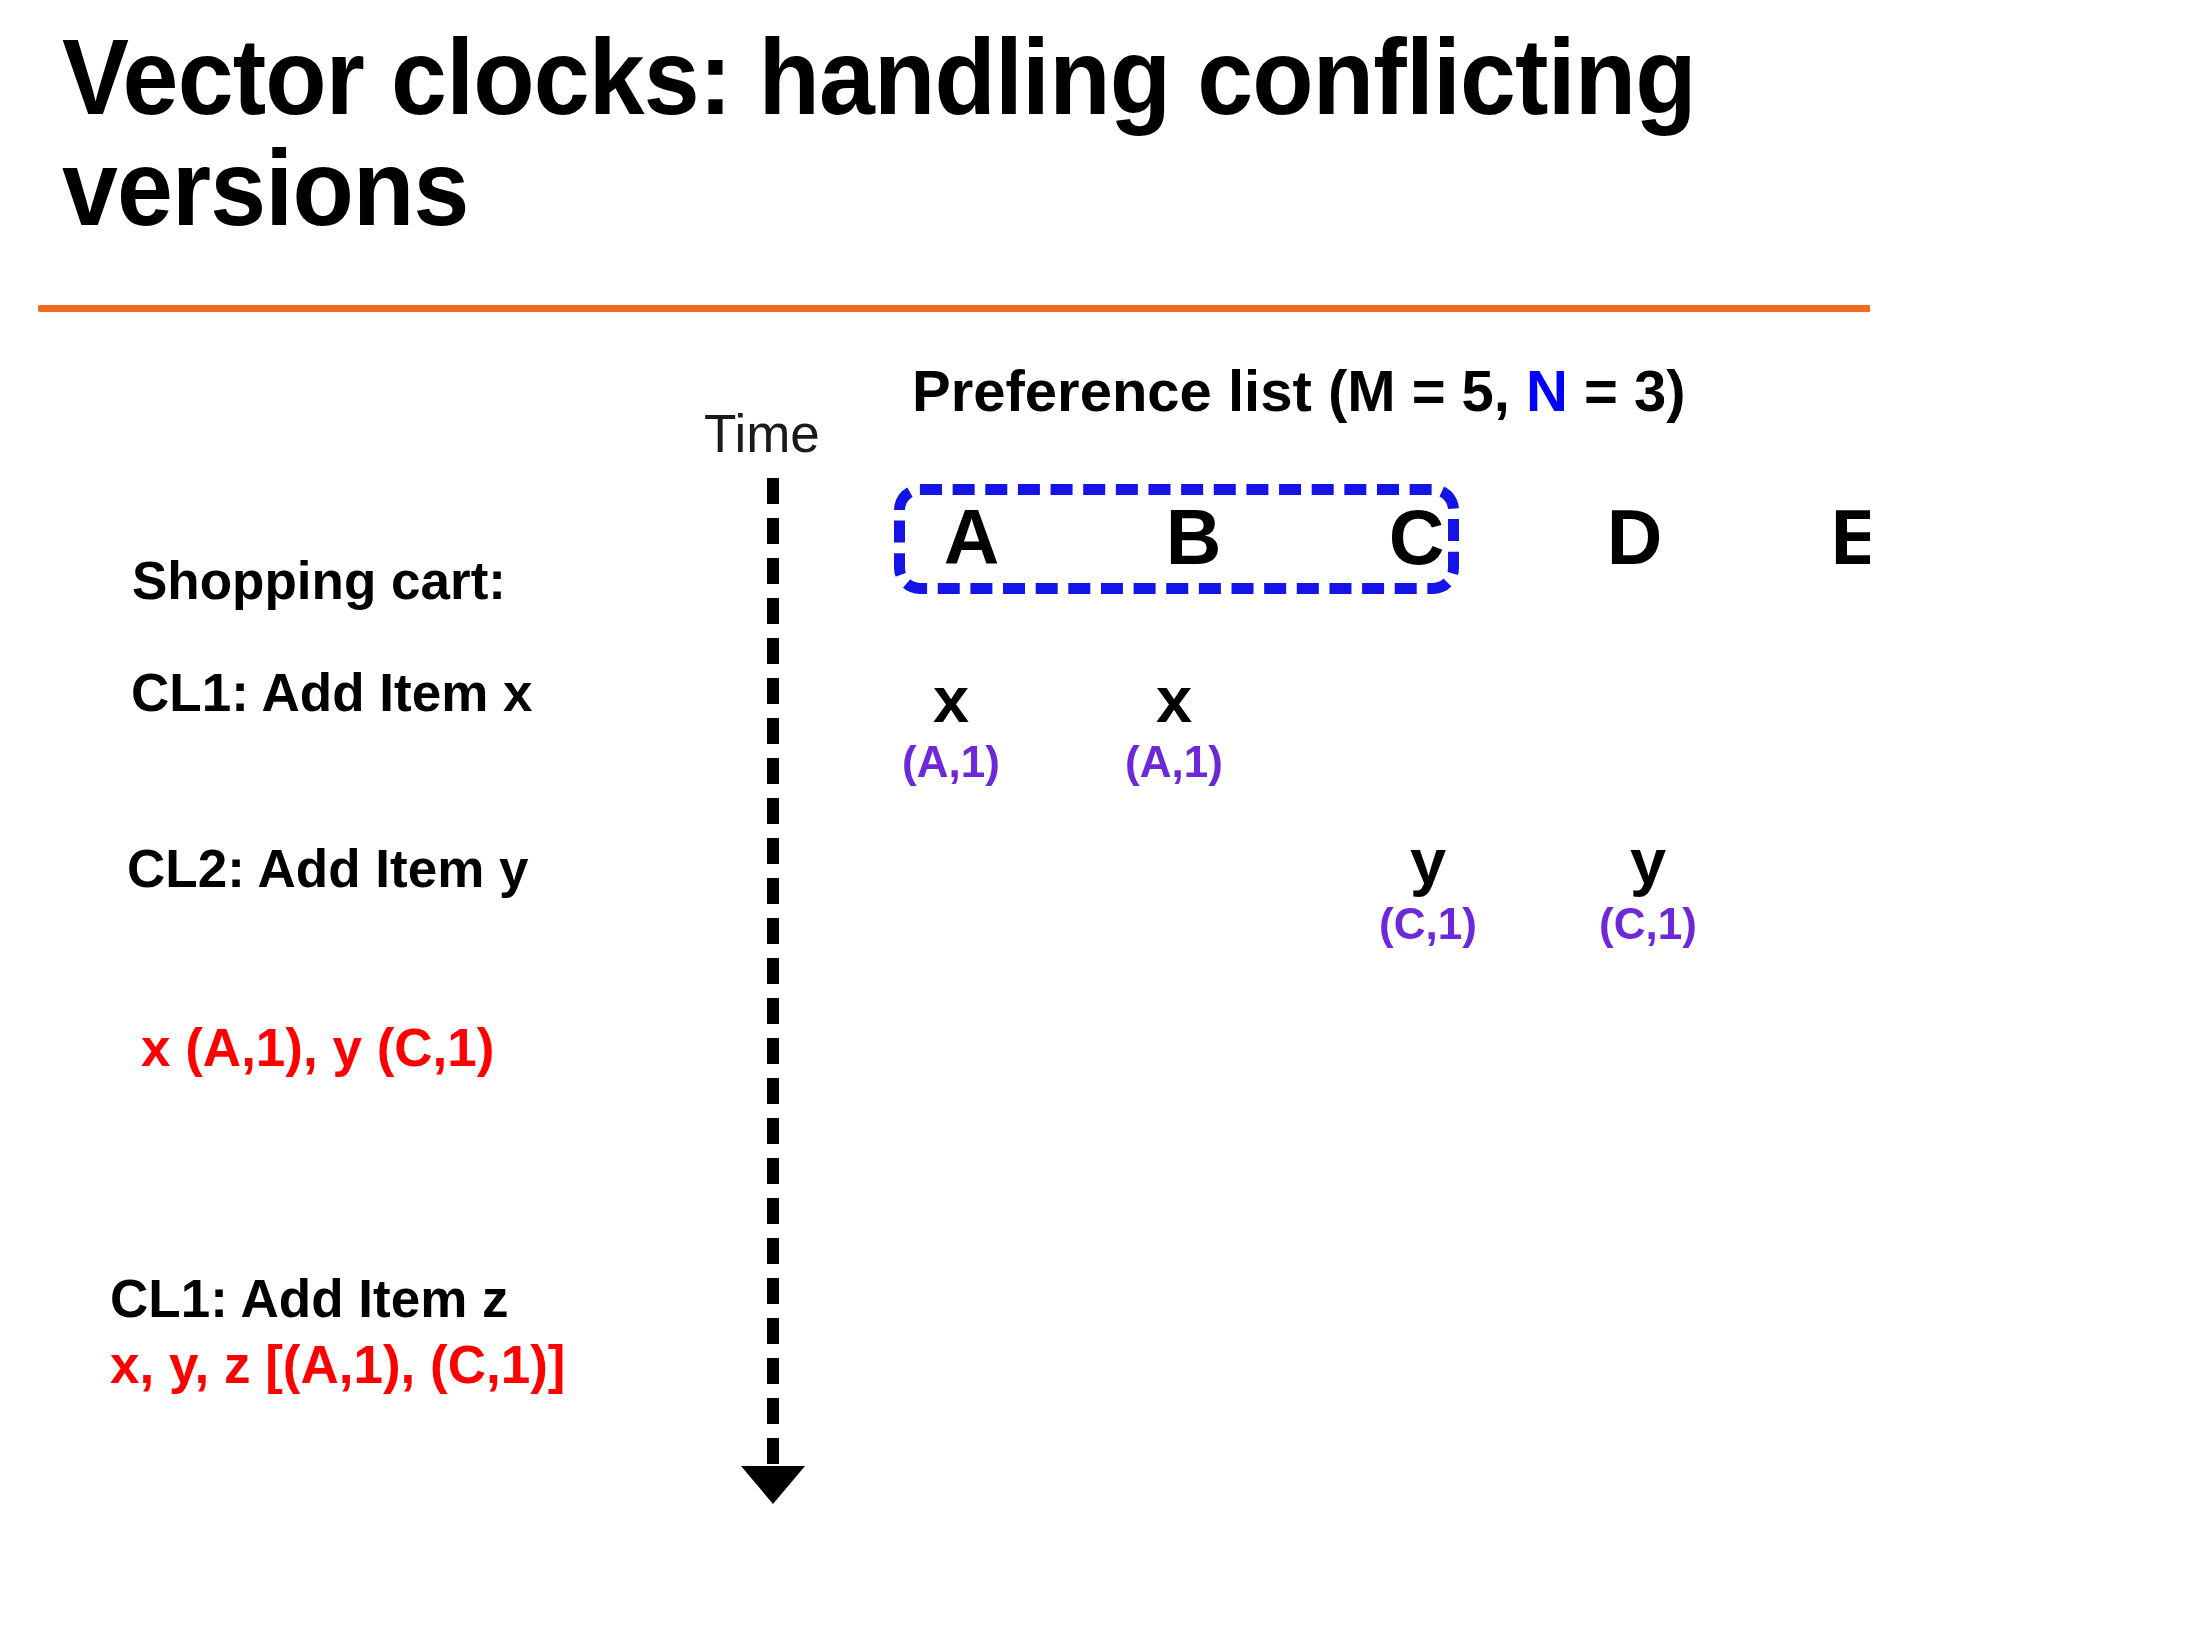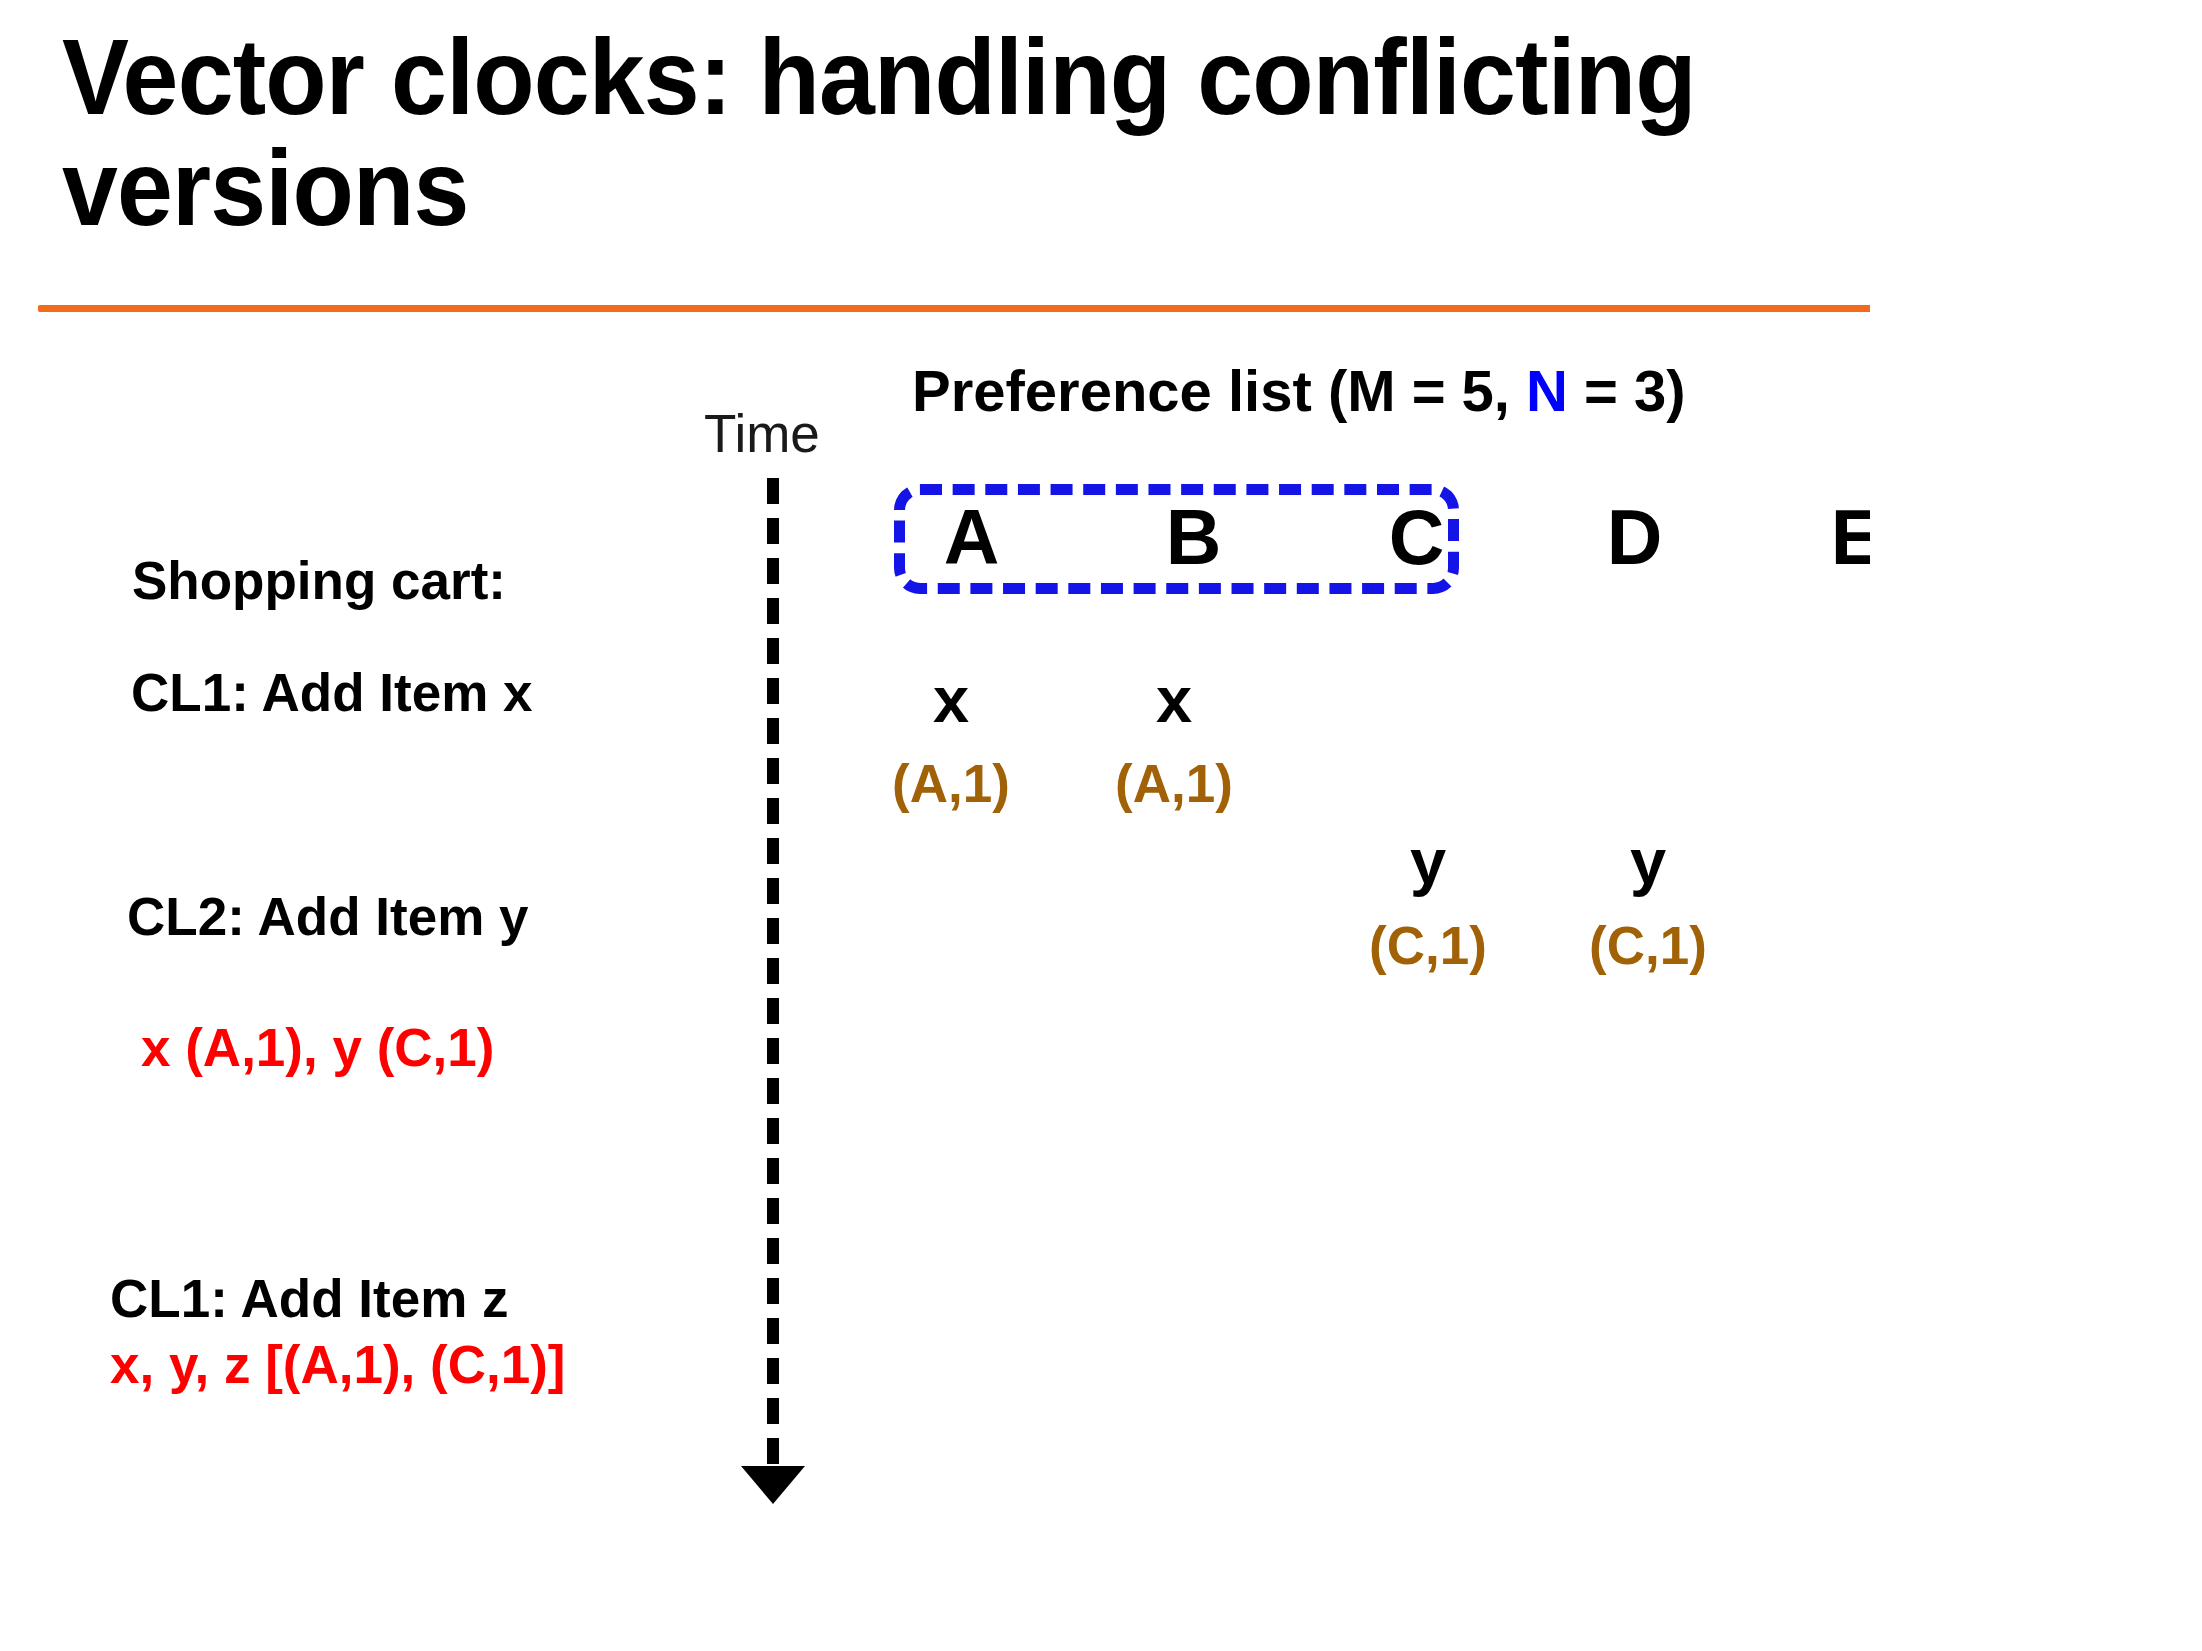--- a/index.html
+++ b/index.html
@@ -140,24 +140,24 @@
   }
   .cell .item {
     display: block;
     font-size: 65px;
     font-weight: bold;
     color: #000000;
     line-height: 1;
   }
   .cell .clock {
     display: block;
-    margin-top: 25px;
-    font-size: 53px;
-    font-weight: bold;
-    color: #a16207;
+    margin-top: 8px;
+    font-size: 44px;
+    font-weight: bold;
+    color: #6d28d9;
     line-height: 1;
   }
 
   
   #page-number {
     position: absolute;
     left: 2082px;
     top: 1578px;
     width: 69px;
     text-align: center;
@@ -194,21 +194,21 @@
   </div>
 
   <div class="row-label" style="left:132px; top:516px;margin-top:32px;">
     <span>Shopping cart:</span>
   </div>
 
   <div class="row-label" style="left:131px; top:660px;">
     <span>CL1: Add Item x</span>
   </div>
 
-  <div class="row-label" style="left:127px; top:836px;margin-top:48px;">
+  <div class="row-label" style="left:127px; top:836px;">
     <span>CL2: Add Item y</span>
   </div>
 
   <div class="row-label" style="left:141px; top:1015px;">
     <span class="red">x (A,1), y (C,1)</span>
   </div>
 
   <div class="row-label" style="left:110px; top:1266px;">
     <span>CL1: Add Item z</span>
     <span class="red">x, y, z [(A,1), (C,1)]</span>

